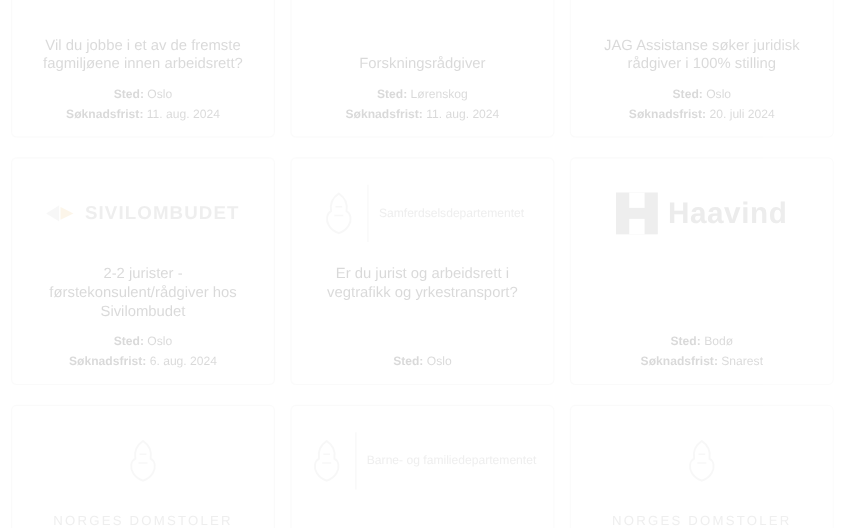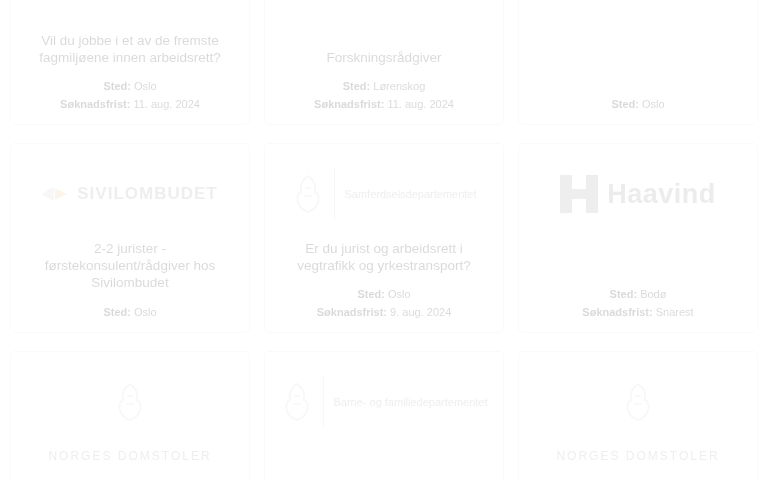--- a/index.html
+++ b/index.html
@@ -173,65 +173,70 @@
         <span>Lørenskog</span>
       </div>
       <div class="meta">
         <b>Søknadsfrist:</b>
         <span>11. aug. 2024</span>
       </div>
     </div>
 
     <div class="card">
       <div class="spacer"></div>
-      <div class="meta">
-        <b>Sted:</b>
-        <span>Oslo</span>
+      <div class="card-title">JAG Assistanse søker juridisk rådgiver i 100% stilling</div>
+      <div class="meta">
+        <b>Sted:</b>
+        <span>Oslo</span>
+      </div>
+      <div class="meta">
+        <b>Søknadsfrist:</b>
+        <span>20. juli 2024</span>
       </div>
     </div>
 
     <div class="card">
       <div class="logo-box">
         <span class="logo-wrap">
           <svg class="crest" viewBox="0 0 40 30">
             <polygon points="0,15 18,4 18,26" fill="#cfcfcf"></polygon>
             <polygon points="20,6 38,15 20,24" fill="#f0c87a"></polygon>
           </svg>
           <span class="logo-text">SIVILOMBUDET</span>
         </span>
       </div>
       <div class="card-title">2-2 jurister - førstekonsulent/rådgiver hos Sivilombudet</div>
       <div class="spacer"></div>
       <div class="meta">
         <b>Sted:</b>
         <span>Oslo</span>
+      </div>
+      <div class="meta">
+        <b>Søknadsfrist:</b>
+        <span>6. aug. 2024</span>
       </div>
     </div>
 
     <div class="card">
       <div class="logo-box">
         <span class="logo-wrap">
           <svg class="lion" viewBox="0 0 34 40">
             <path d="M17 2 C11 6 9 12 10 18 C6 20 5 26 8 31 C11 36 17 38 17 38 C17 38 23 36 26 31 C29 26 28 20 24 18 C25 12 23 6 17 2 Z" fill="none" stroke="#cfcfcf" stroke-width="1.6"></path>
             <path d="M14 14 L20 14 M13 22 L21 22" stroke="#cfcfcf" stroke-width="1.4"></path>
           </svg>
           <span class="vline"></span>
           <span class="logo-text-small">Samferdselsdepartementet</span>
         </span>
       </div>
       <div class="card-title">Er du jurist og arbeidsrett i vegtrafikk og yrkestransport?</div>
       <div class="spacer"></div>
       <div class="meta">
         <b>Sted:</b>
         <span>Oslo</span>
       </div>
-      <div class="meta">
-        <b>Søknadsfrist:</b>
-        <span>9. aug. 2024</span>
-      </div>
     </div>
 
     <div class="card">
       <div class="logo-box">
         <span class="logo-wrap">
           <span class="sq"></span>
           <span class="logo-haavind">Haavind</span>
         </span>
       </div>
       <div class="spacer"></div>

